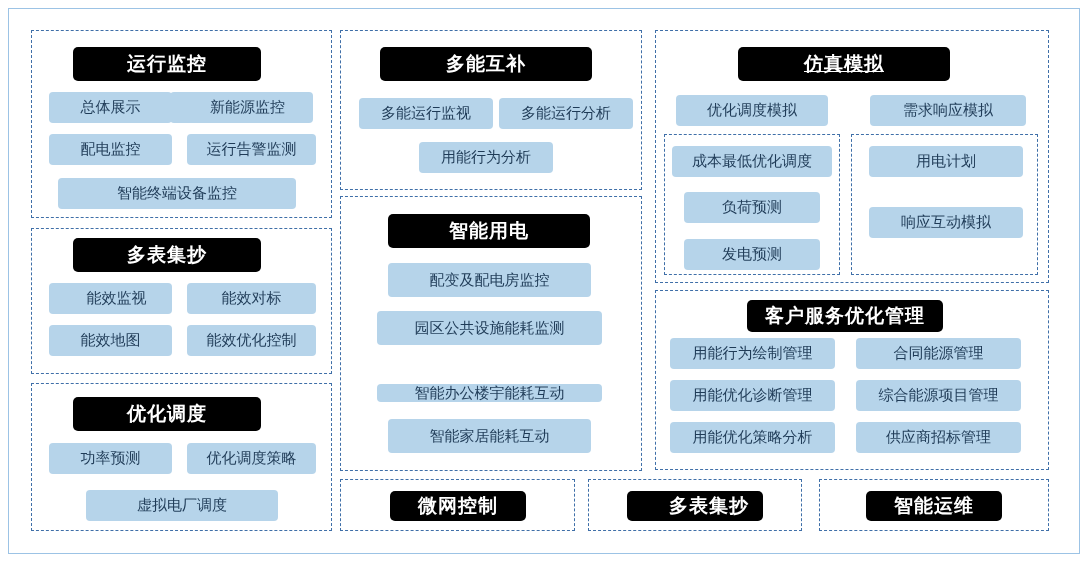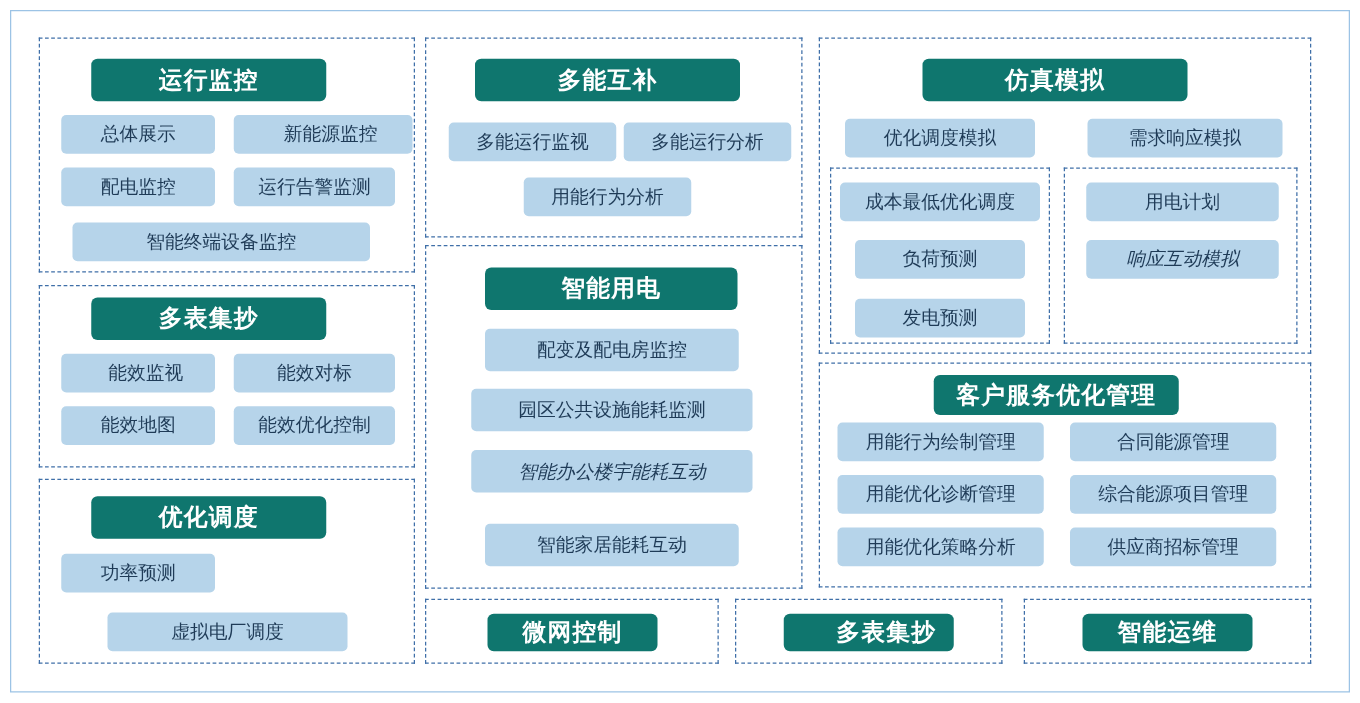--- a/index.html
+++ b/index.html
@@ -26,21 +26,21 @@
     border: 1px solid #9cc3e5;
     box-sizing: border-box;
   }
   .group {
     position: absolute;
     border: 1px dashed #3f6fa8;
     box-sizing: border-box;
   }
   .hdr {
     position: absolute;
-    background: #0f766e;
+    background: #000000;
     color: #ffffff;
     font-weight: bold;
     font-size: 19px;
     border-radius: 5px;
     display: flex;
     align-items: center;
     justify-content: center;
     box-sizing: border-box;
     letter-spacing: 1px;
   }
@@ -64,72 +64,73 @@
 </style>
 </head>
 <body>
 
 <div id="canvas">
   <div class="outer-frame"></div>
 
   <div class="group" style="left:31px; top:30px; width:301px; height:188px;"></div>
   <div class="hdr" style="left:73px; top:47px; width:188px; height:34px;">运行监控</div>
   <div class="node" style="left:49px; top:92px; width:123px; height:31px;">总体展示</div>
-  <div class="node" style="left:187px; top:92px; width:143px; height:31px;padding-left:12px;">新能源监控</div>
+  <div class="node" style="left:170px; top:92px; width:143px; height:31px;padding-left:12px;">新能源监控</div>
   <div class="node" style="left:49px; top:134px; width:123px; height:31px;">配电监控</div>
   <div class="node" style="left:187px; top:134px; width:129px; height:31px;">运行告警监测</div>
   <div class="node" style="left:58px; top:178px; width:238px; height:31px;">智能终端设备监控</div>
 
   <div class="group" style="left:31px; top:228px; width:301px; height:146px;"></div>
   <div class="hdr" style="left:73px; top:238px; width:188px; height:34px;">多表集抄</div>
   <div class="node" style="left:49px; top:283px; width:123px; height:31px;padding-left:12px;">能效监视</div>
   <div class="node" style="left:187px; top:283px; width:129px; height:31px;">能效对标</div>
   <div class="node" style="left:49px; top:325px; width:123px; height:31px;">能效地图</div>
   <div class="node" style="left:187px; top:325px; width:129px; height:31px;">能效优化控制</div>
 
   <div class="group" style="left:31px; top:383px; width:301px; height:148px;"></div>
   <div class="hdr" style="left:73px; top:397px; width:188px; height:34px;">优化调度</div>
   <div class="node" style="left:49px; top:443px; width:123px; height:31px;">功率预测</div>
+  <div class="node" style="left:187px; top:443px; width:129px; height:31px;">优化调度策略</div>
   <div class="node" style="left:86px; top:490px; width:192px; height:31px;">虚拟电厂调度</div>
 
   <div class="group" style="left:340px; top:30px; width:302px; height:160px;"></div>
   <div class="hdr" style="left:380px; top:47px; width:212px; height:34px;">多能互补</div>
   <div class="node" style="left:359px; top:98px; width:134px; height:31px;">多能运行监视</div>
   <div class="node" style="left:499px; top:98px; width:134px; height:31px;">多能运行分析</div>
   <div class="node" style="left:419px; top:142px; width:134px; height:31px;">用能行为分析</div>
 
   <div class="group" style="left:340px; top:196px; width:302px; height:275px;"></div>
   <div class="hdr" style="left:388px; top:214px; width:202px; height:34px;">智能用电</div>
   <div class="node" style="left:388px; top:263px; width:203px; height:34px;">配变及配电房监控</div>
   <div class="node" style="left:377px; top:311px; width:225px; height:34px;">园区公共设施能耗监测</div>
-  <div class="node" style="left:377px; top:360px; width:225px; height:34px;font-style:italic;">智能办公楼宇能耗互动</div>
+  <div class="node" style="left:377px; top:384px; width:225px; height:18px;">智能办公楼宇能耗互动</div>
   <div class="node" style="left:388px; top:419px; width:203px; height:34px;">智能家居能耗互动</div>
 
   <div class="group" style="left:340px; top:479px; width:235px; height:52px;"></div>
   <div class="hdr" style="left:390px; top:491px; width:136px; height:30px;">微网控制</div>
 
   <div class="group" style="left:588px; top:479px; width:214px; height:52px;"></div>
   <div class="hdr" style="left:627px; top:491px; width:136px; height:30px;padding-left:28px;">多表集抄</div>
 
   <div class="group" style="left:819px; top:479px; width:230px; height:52px;"></div>
   <div class="hdr" style="left:866px; top:491px; width:136px; height:30px;">智能运维</div>
 
   <div class="group" style="left:655px; top:30px; width:394px; height:253px;"></div>
-  <div class="hdr" style="left:738px; top:47px; width:212px; height:34px;">仿真模拟</div>
+  <div class="hdr" style="left:738px; top:47px; width:212px; height:34px;text-decoration:underline;">仿真模拟</div>
   <div class="node" style="left:676px; top:95px; width:152px; height:31px;">优化调度模拟</div>
   <div class="node" style="left:870px; top:95px; width:156px; height:31px;">需求响应模拟</div>
 
   <div class="subbox" style="left:664px; top:134px; width:176px; height:141px;"></div>
   <div class="node" style="left:672px; top:146px; width:160px; height:31px;">成本最低优化调度</div>
   <div class="node" style="left:684px; top:192px; width:136px; height:31px;">负荷预测</div>
   <div class="node" style="left:684px; top:239px; width:136px; height:31px;">发电预测</div>
 
   <div class="subbox" style="left:851px; top:134px; width:187px; height:141px;"></div>
   <div class="node" style="left:869px; top:146px; width:154px; height:31px;">用电计划</div>
-  <div class="node" style="left:869px; top:192px; width:154px; height:31px;font-style:italic;">响应互动模拟</div>
+  <div class="node" style="left:869px; top:207px; width:154px; height:31px;">响应互动模拟</div>
 
   <div class="group" style="left:655px; top:290px; width:394px; height:180px;"></div>
   <div class="hdr" style="left:747px; top:300px; width:196px; height:32px;">客户服务优化管理</div>
   <div class="node" style="left:670px; top:338px; width:165px; height:31px;">用能行为绘制管理</div>
   <div class="node" style="left:856px; top:338px; width:165px; height:31px;">合同能源管理</div>
   <div class="node" style="left:670px; top:380px; width:165px; height:31px;">用能优化诊断管理</div>
   <div class="node" style="left:856px; top:380px; width:165px; height:31px;">综合能源项目管理</div>
   <div class="node" style="left:670px; top:422px; width:165px; height:31px;">用能优化策略分析</div>
   <div class="node" style="left:856px; top:422px; width:165px; height:31px;">供应商招标管理</div>
 </div>

